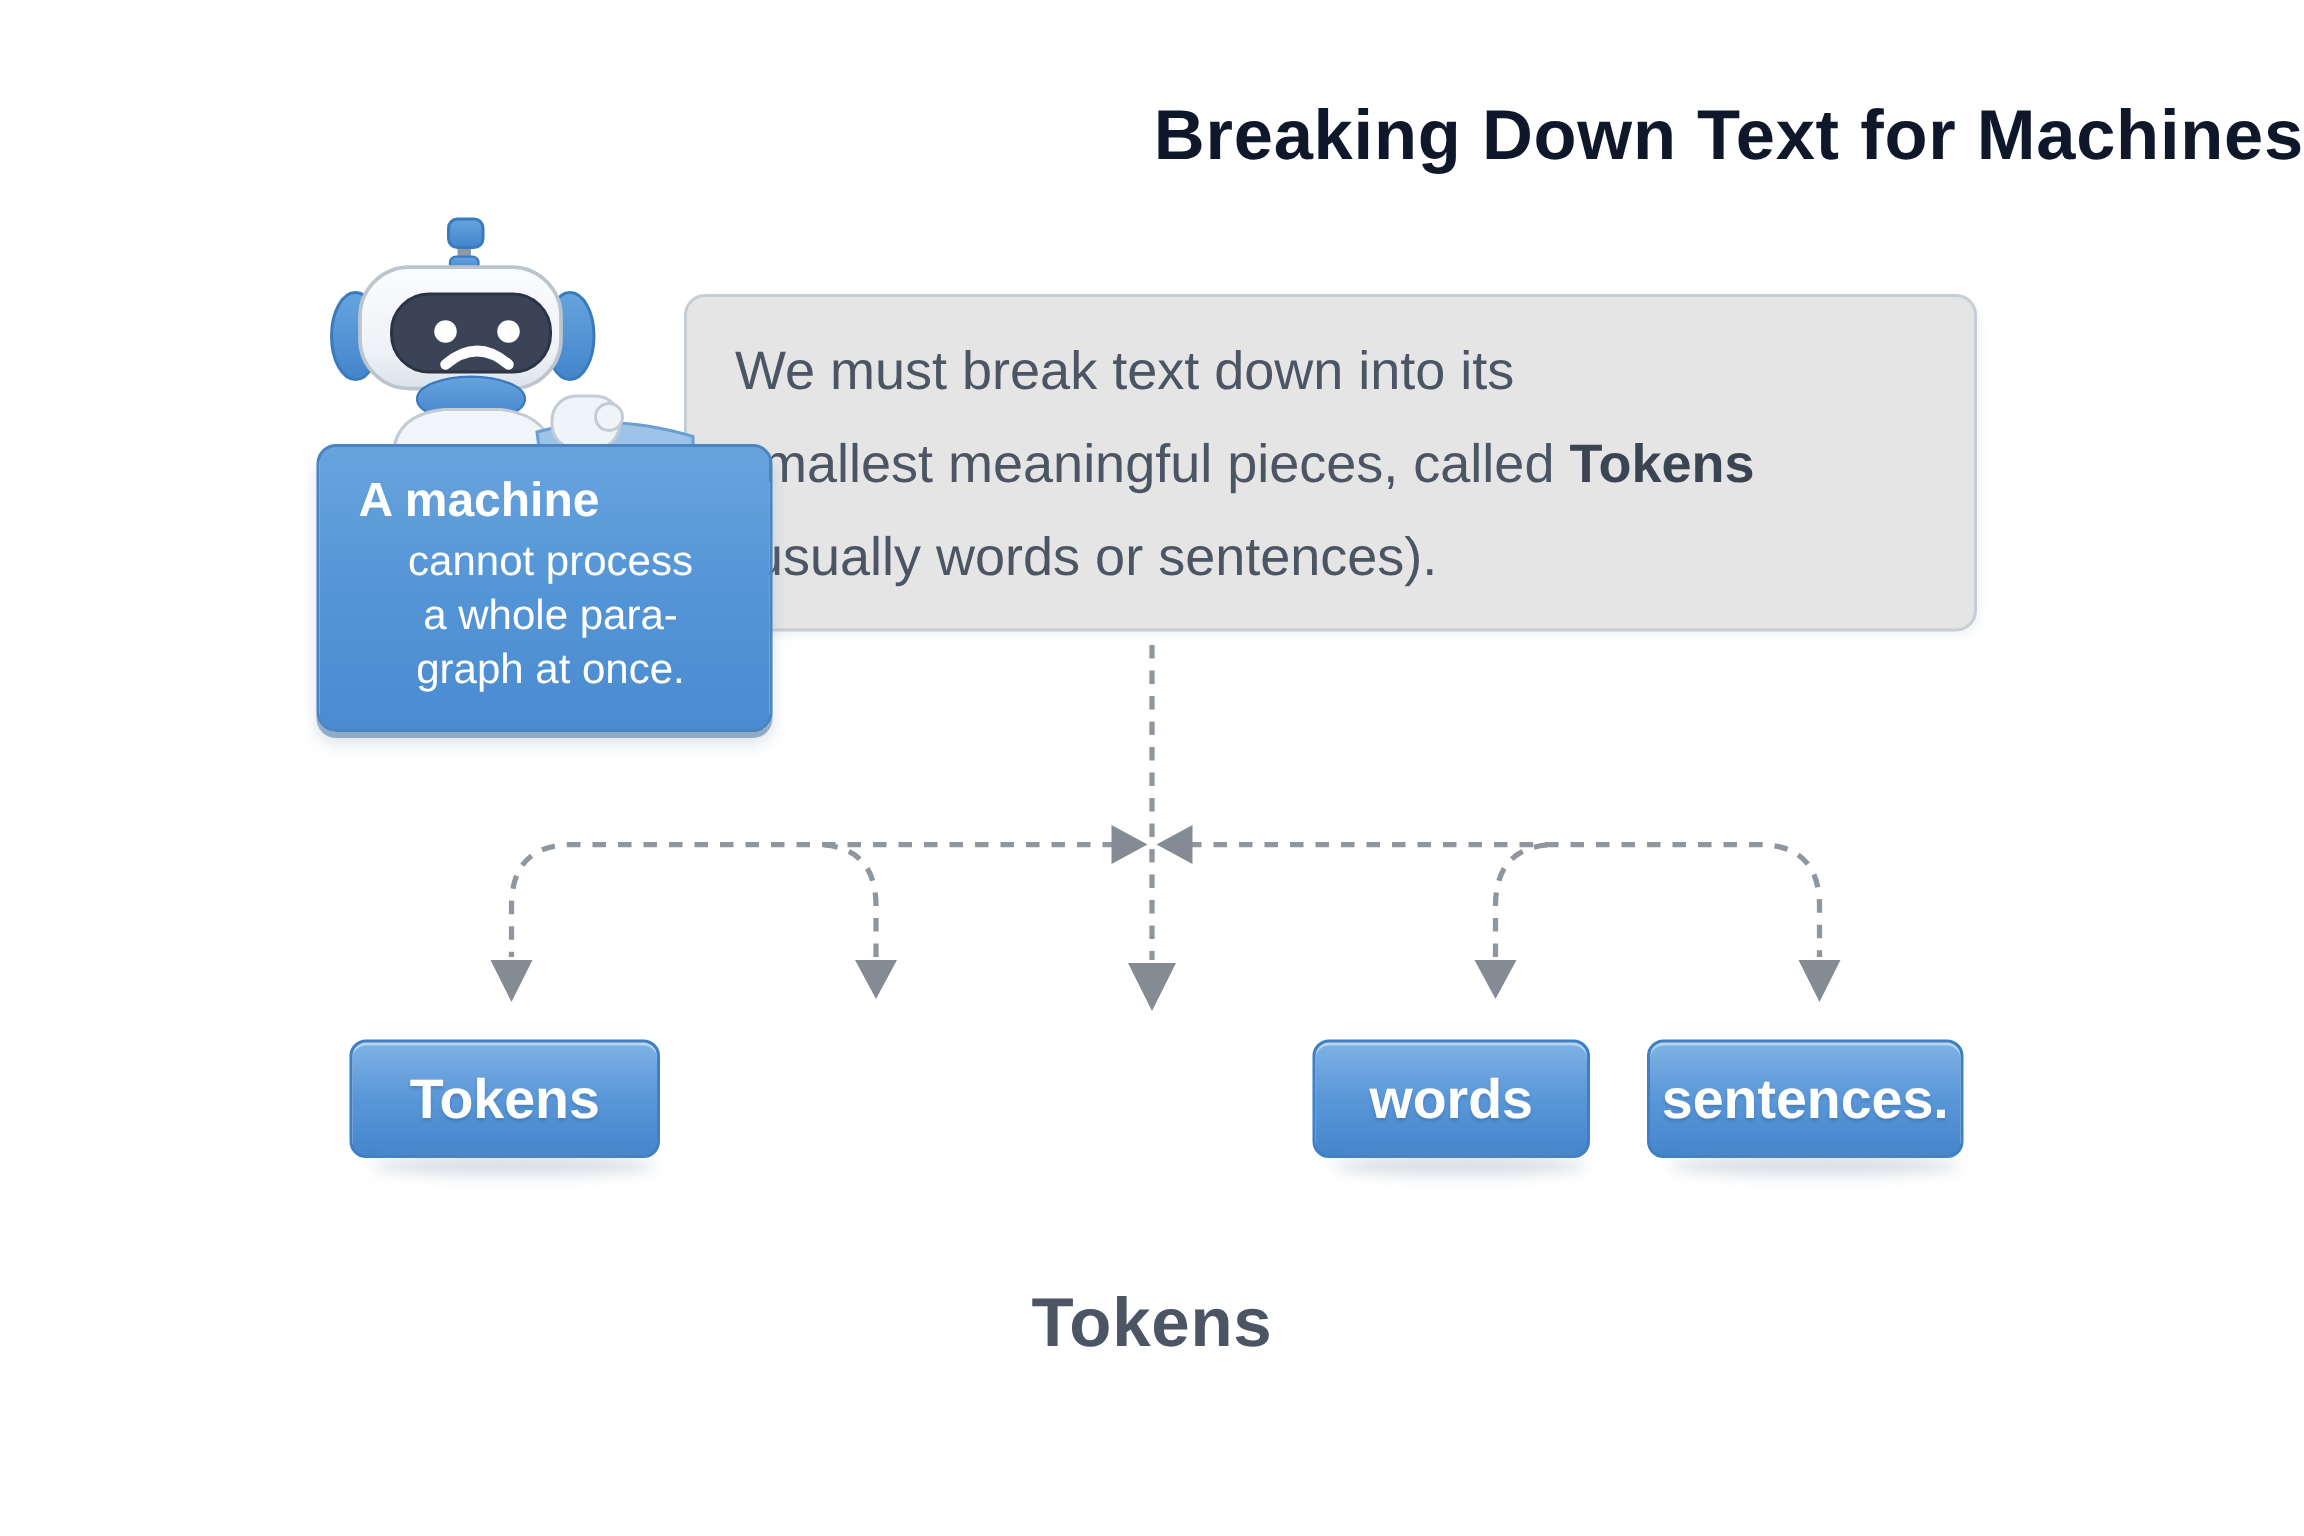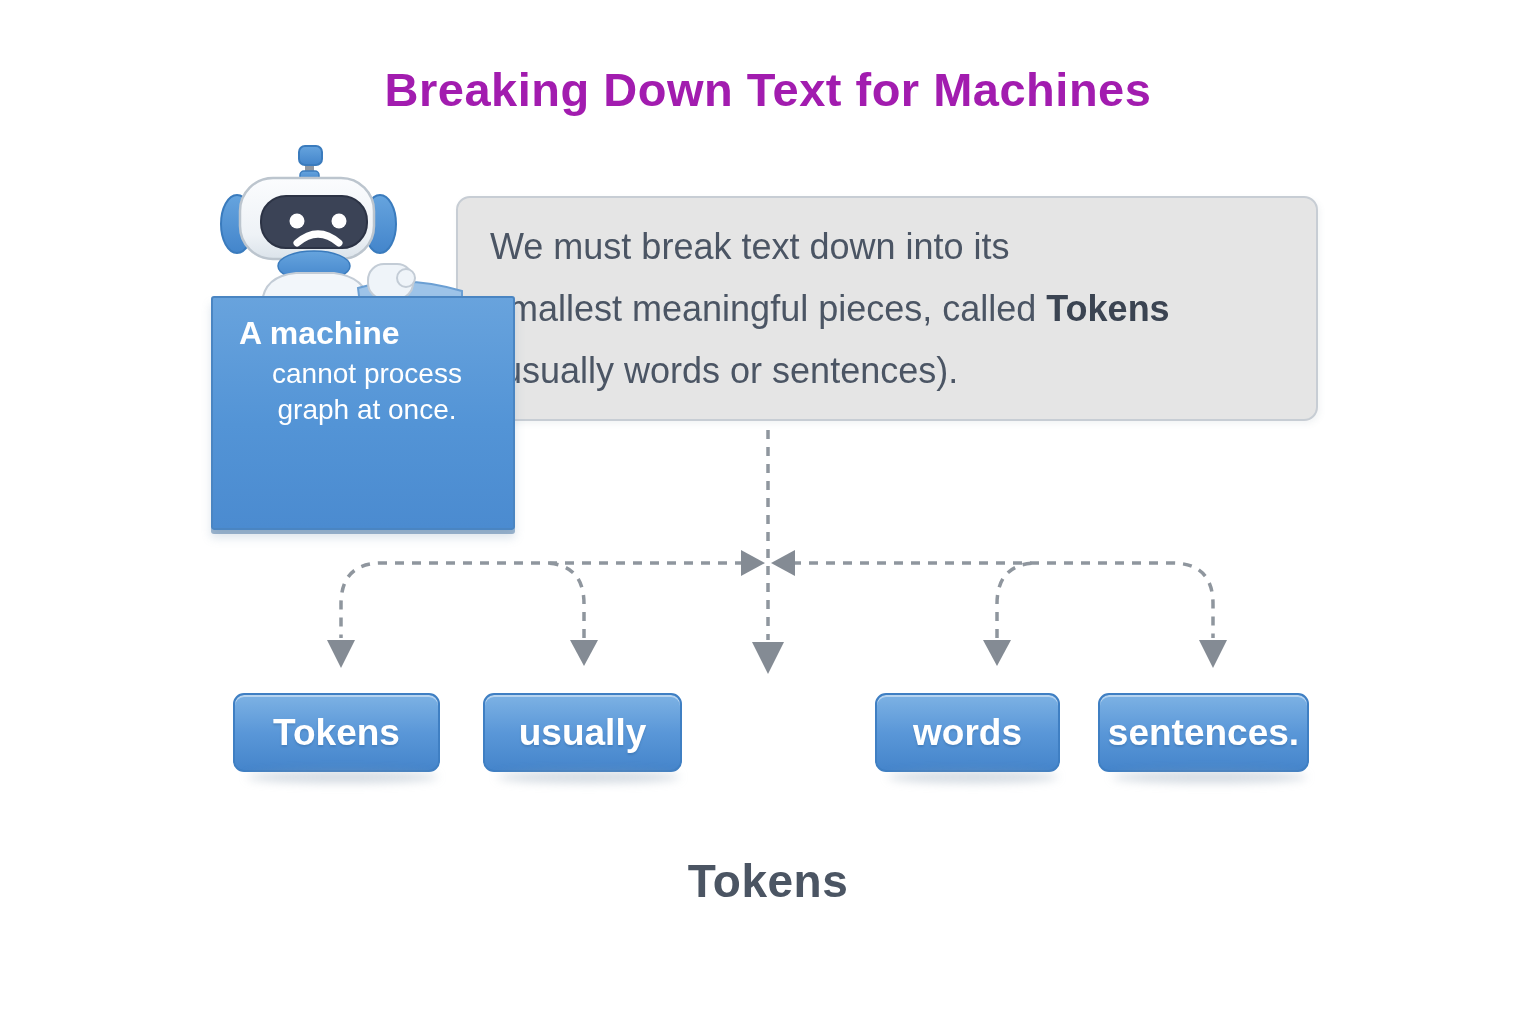--- a/index.html
+++ b/index.html
@@ -3,37 +3,37 @@
 <meta charset="utf-8">
 <style>
   html,body{margin:0;padding:0;background:#ffffff;}
   .canvas{
     position:relative;width:1536px;height:1024px;background:#ffffff;
     font-family:"Liberation Sans", sans-serif;overflow:hidden;
   }
   
   .title{
     position:absolute;top:62px;left:0;width:100%;
-    text-align:center;font-size:47px;font-weight:700;
-    color:#a21caf;letter-spacing:.5px;
+    text-align:right;font-size:47px;font-weight:700;
+    color:#0f172a;letter-spacing:.5px;
   }
   
   .callout{
     position:absolute;left:456px;top:196px;width:862px;height:225px;
     background:#e5e5e5;border:2px solid #c7cdd4;border-radius:14px;
     box-sizing:border-box;box-shadow:2px 3px 6px rgba(90,110,130,.08);
     padding:18px 28px 0 32px;
     font-size:36px;line-height:62px;color:#4b5564;
   }
   .callout .bold{font-weight:700;color:#3b4452;}
   
   .bubble{
-    position:absolute;left:211px;top:296px;width:304px;height:234px;
+    position:absolute;left:211px;top:296px;width:304px;height:192px;
     background:linear-gradient(180deg,#68a3dd 0%,#5394d6 55%,#4b8bd0 100%);
-    border:2px solid #4a85c2;border-radius:3px;box-sizing:border-box;
+    border:2px solid #4a85c2;border-radius:13px;box-sizing:border-box;
     box-shadow:0 4px 0 rgba(47,97,150,.45), 0 8px 10px rgba(120,150,180,.25);
     padding:12px 18px 0 26px;color:#ffffff;z-index:4;
   }
   .bubble .b-line1{font-size:32px;font-weight:700;line-height:46px;}
   .bubble .b-line{font-size:28px;font-weight:400;line-height:36px;text-align:center;}
   
   .chip{
     position:absolute;top:693px;height:79px;
     background:linear-gradient(180deg,#7db2e4 0%,#5descape 0%,#5a97d8 50%,#4585cb 100%);
     background:linear-gradient(180deg,#7db2e4 0%,#5a97d8 50%,#4585cb 100%);
@@ -130,24 +130,24 @@
 
   <div class="callout">
     <div><span>We must break text down into its</span></div>
     <div><span>smallest meaningful pieces, called </span><span class="bold">Tokens</span></div>
     <div><span>(usually words or sentences).</span></div>
   </div>
 
   <div class="bubble">
     <div class="b-line1">A machine</div>
     <div class="b-line">cannot process</div>
+    <div class="b-line">a whole para-</div>
     <div class="b-line">graph at once.</div>
   </div>
 
   <div class="chip" style="left:233px;width:207px;">Tokens</div>
-  <div class="chip" style="left:483px;width:199px;">usually</div>
   <div class="chip" style="left:875px;width:185px;">words</div>
   <div class="chip" style="left:1098px;width:211px;">sentences.</div>
 
   <div class="title">Breaking Down Text for Machines</div>
   <div class="bottom-label">Tokens</div>
 
 </div>
 
 </body></html>

